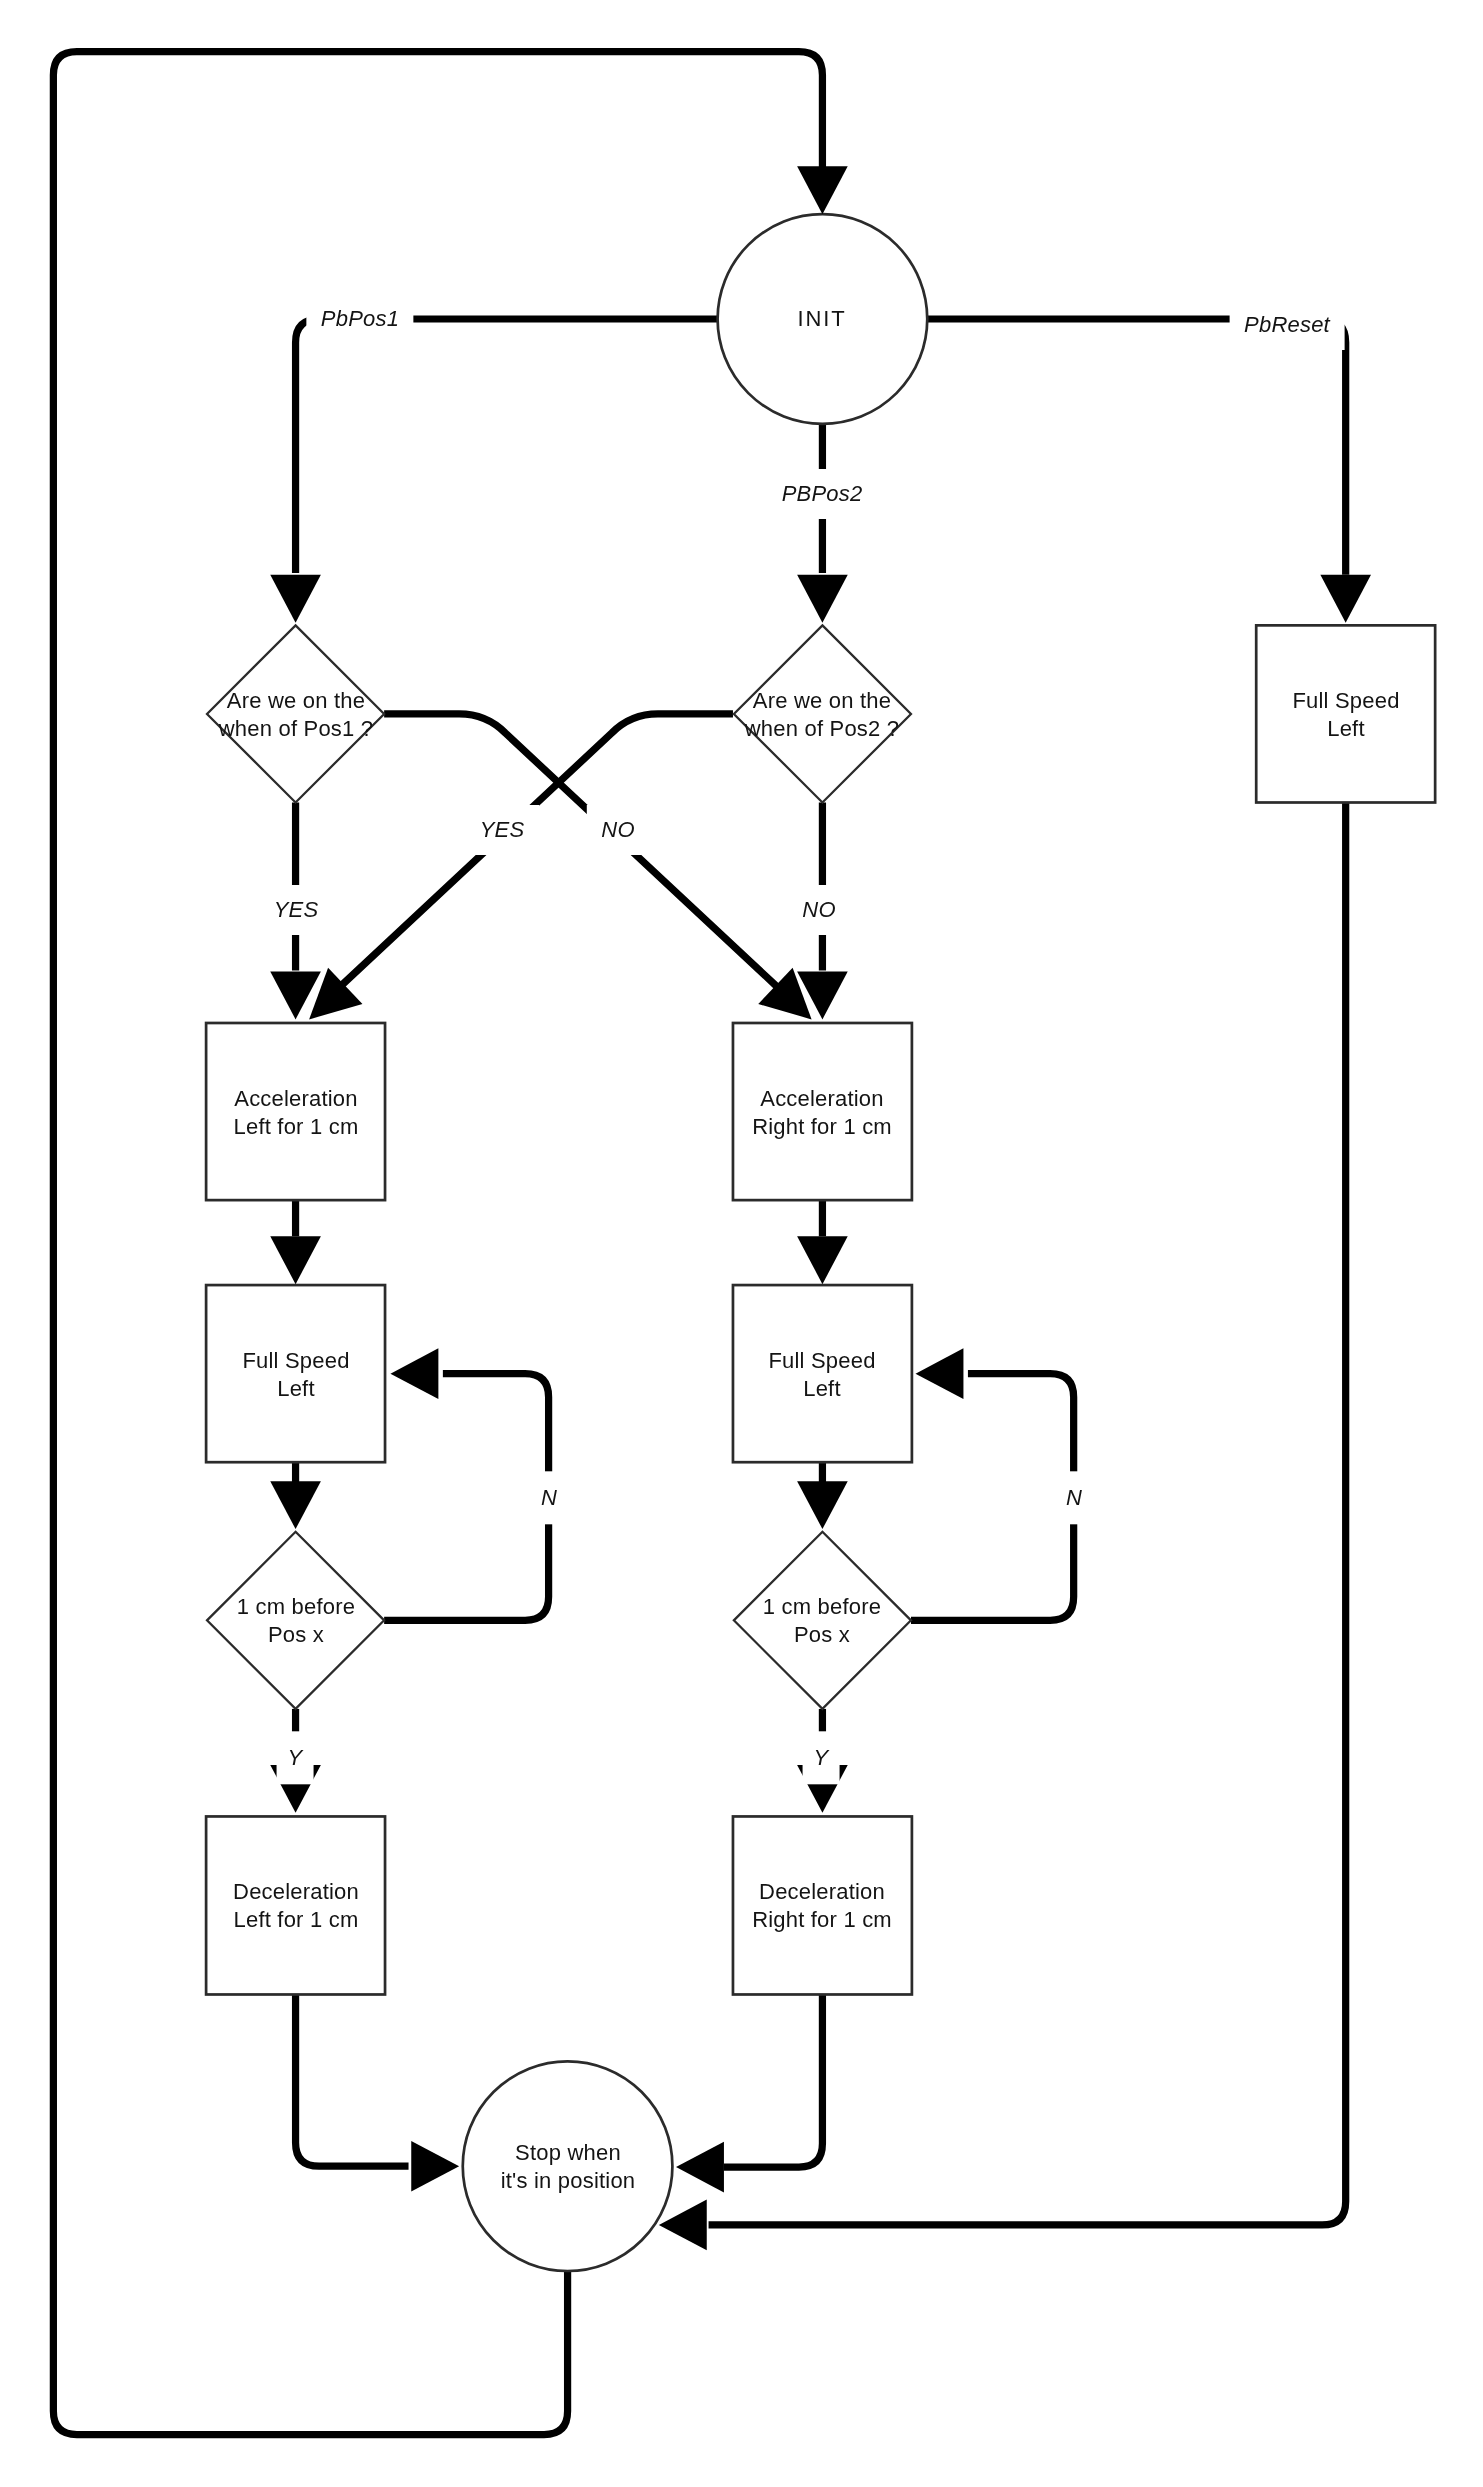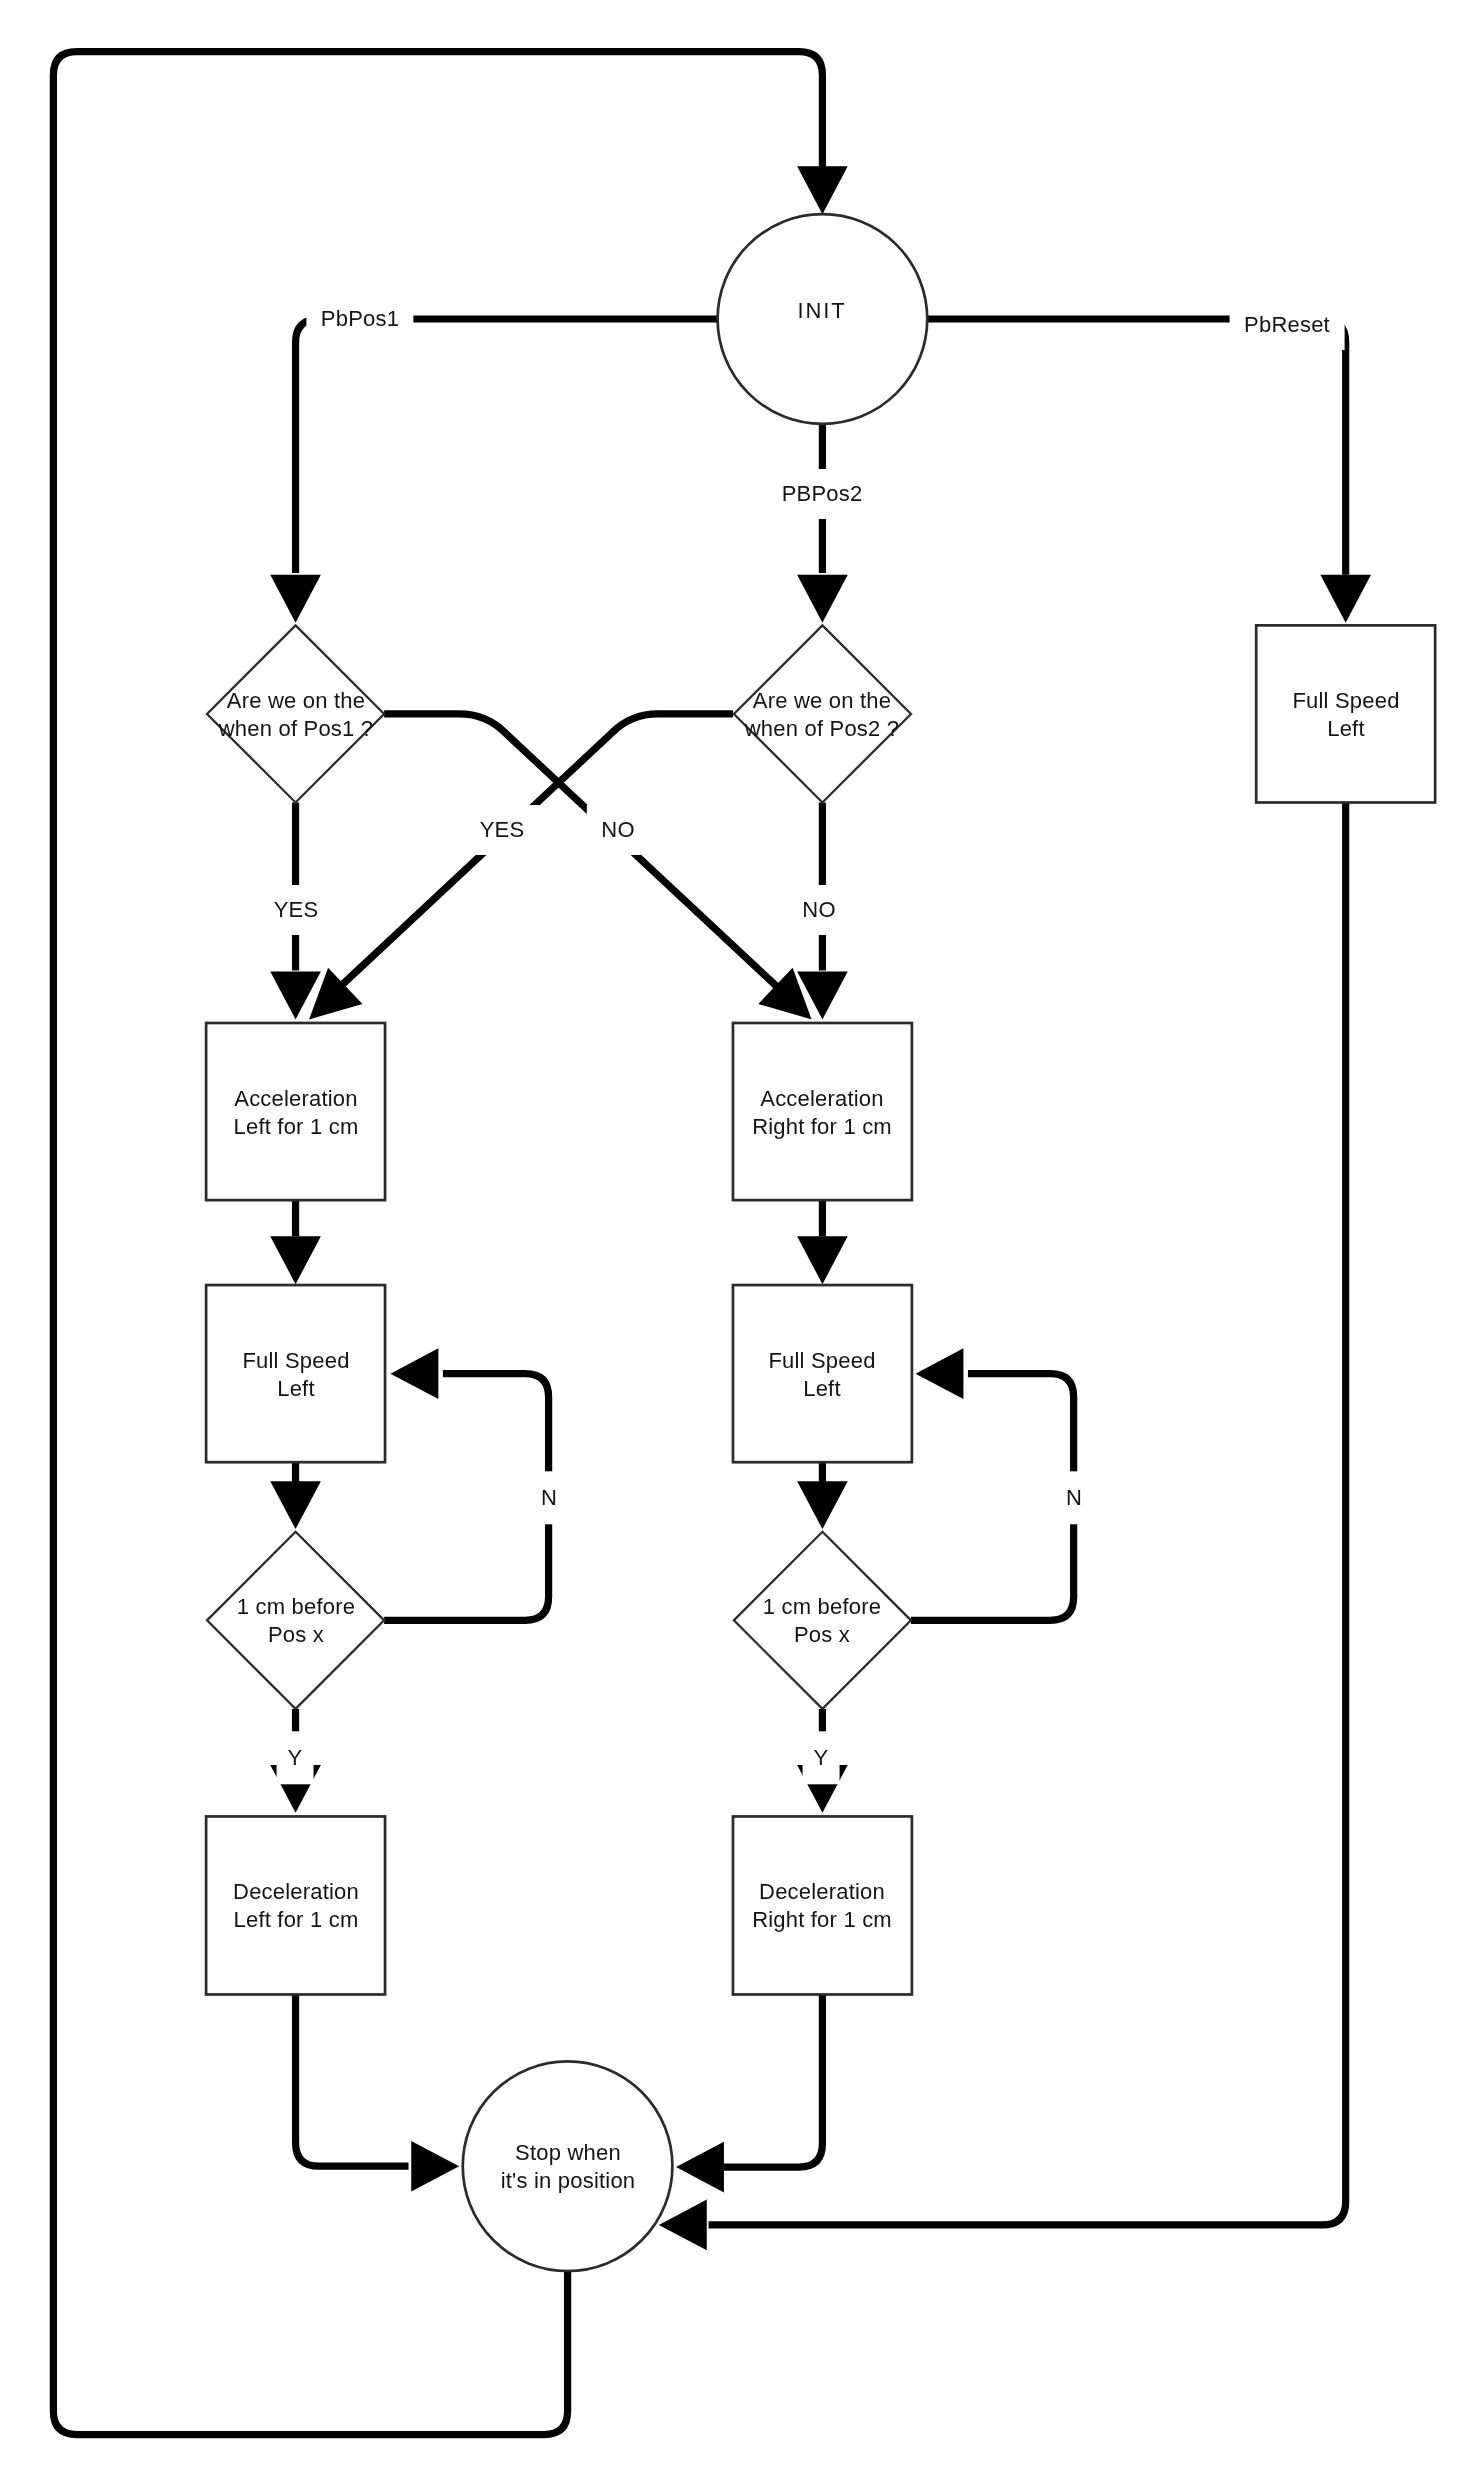--- a/index.html
+++ b/index.html
@@ -20,20 +20,21 @@
     line-height:28px;
     color:#141414;
     white-space:nowrap;
     z-index:3;
     letter-spacing:0.2px;
   }
   .lbl .l{display:block;}
   .online{
     background:#ffffff;
     padding:11px 14.5px;
+    font-style:italic;
   }
   .online.tiny{padding:12.7px 11px;}
   .init-lbl{letter-spacing:1.8px;}
 </style>
 </head>
 <body>
 
 <div class="canvas">
 
   <svg width="1484" height="2487" viewBox="0 0 1642 2752">
@@ -94,21 +95,21 @@
       <polygon points="432,1520 485,1492 485,1548"></polygon>
       <polygon points="1013,1520 1066,1492 1066,1548"></polygon>
       <polygon points="327,2006 299,1953 355,1953"></polygon>
       <polygon points="910,2006 882,1953 938,1953"></polygon>
       <polygon points="508,2397 455,2369 455,2425"></polygon>
       <polygon points="748,2398 801,2370 801,2426"></polygon>
       <polygon points="729,2462 782,2434 782,2490"></polygon>
     </g>
   </svg>
 
-  <div class="lbl init-lbl" style="left:822px;top:311px">
+  <div class="lbl init-lbl" style="left:822px;top:319px">
     <span>INIT</span>
   </div>
 
   <div class="lbl" style="left:296px;top:715px">
     <span class="l">Are we on the</span>
     <span class="l">when of Pos1 ?</span>
   </div>
 
   <div class="lbl" style="left:822px;top:715px">
     <span class="l">Are we on the</span>

